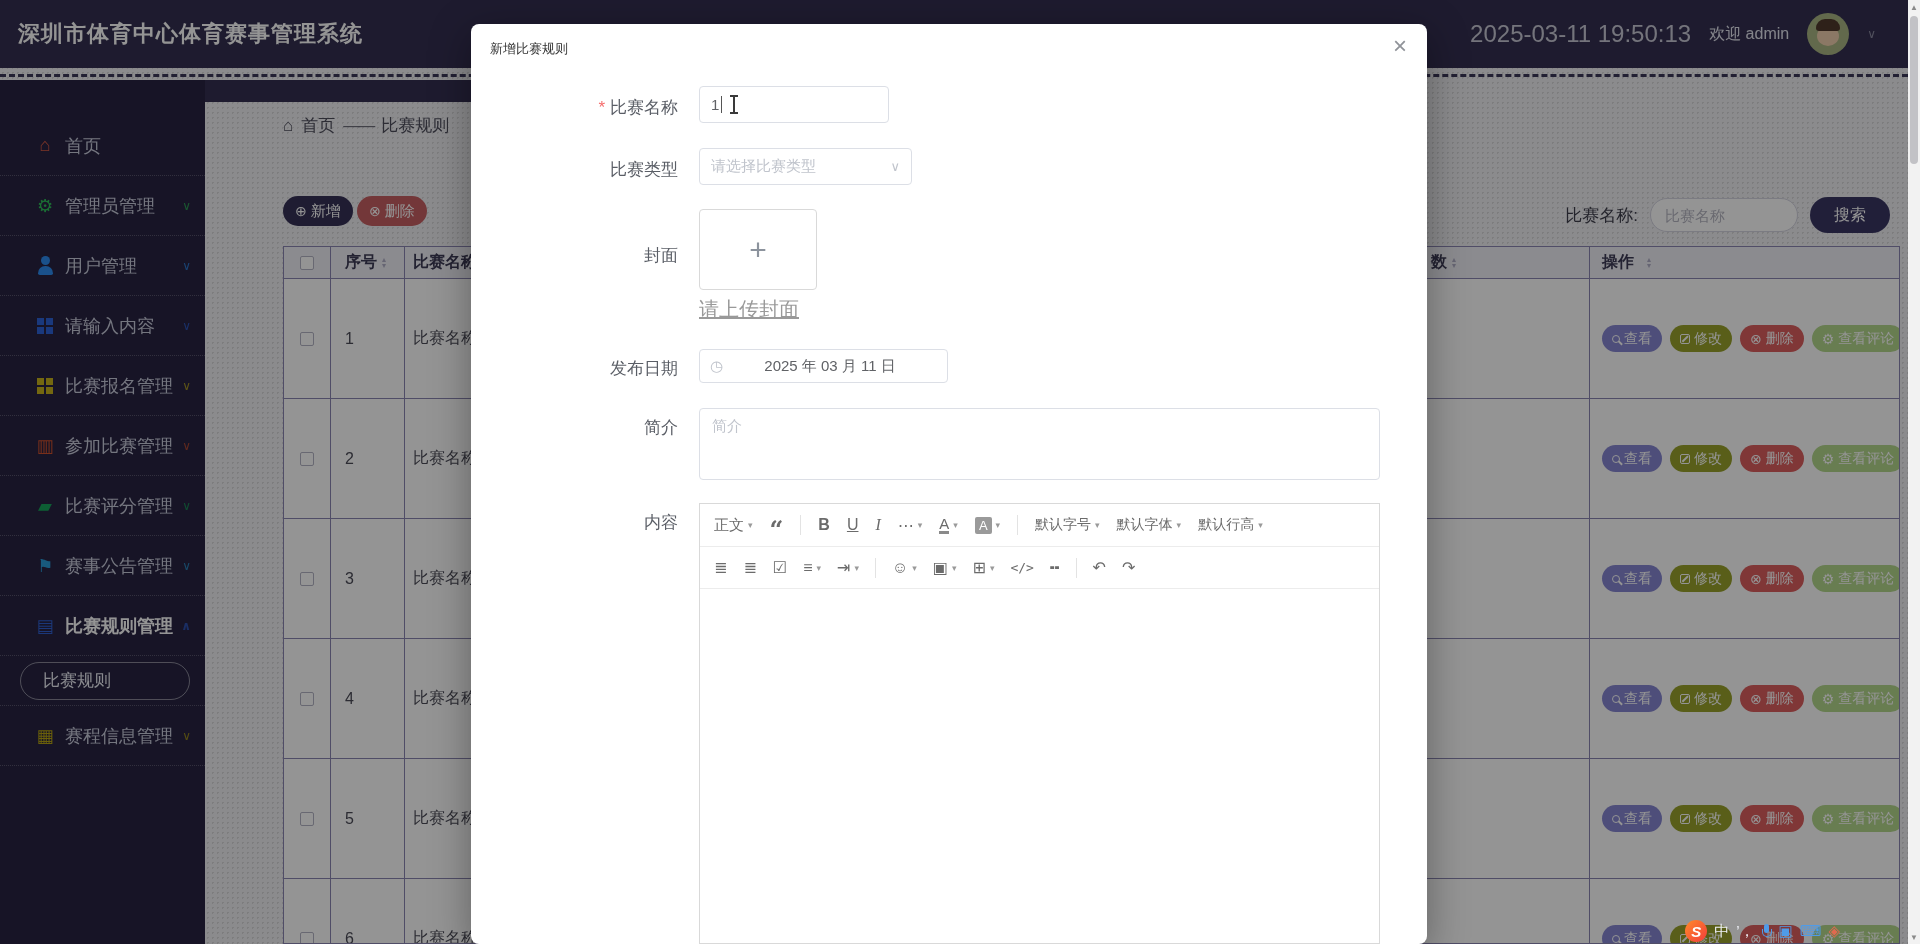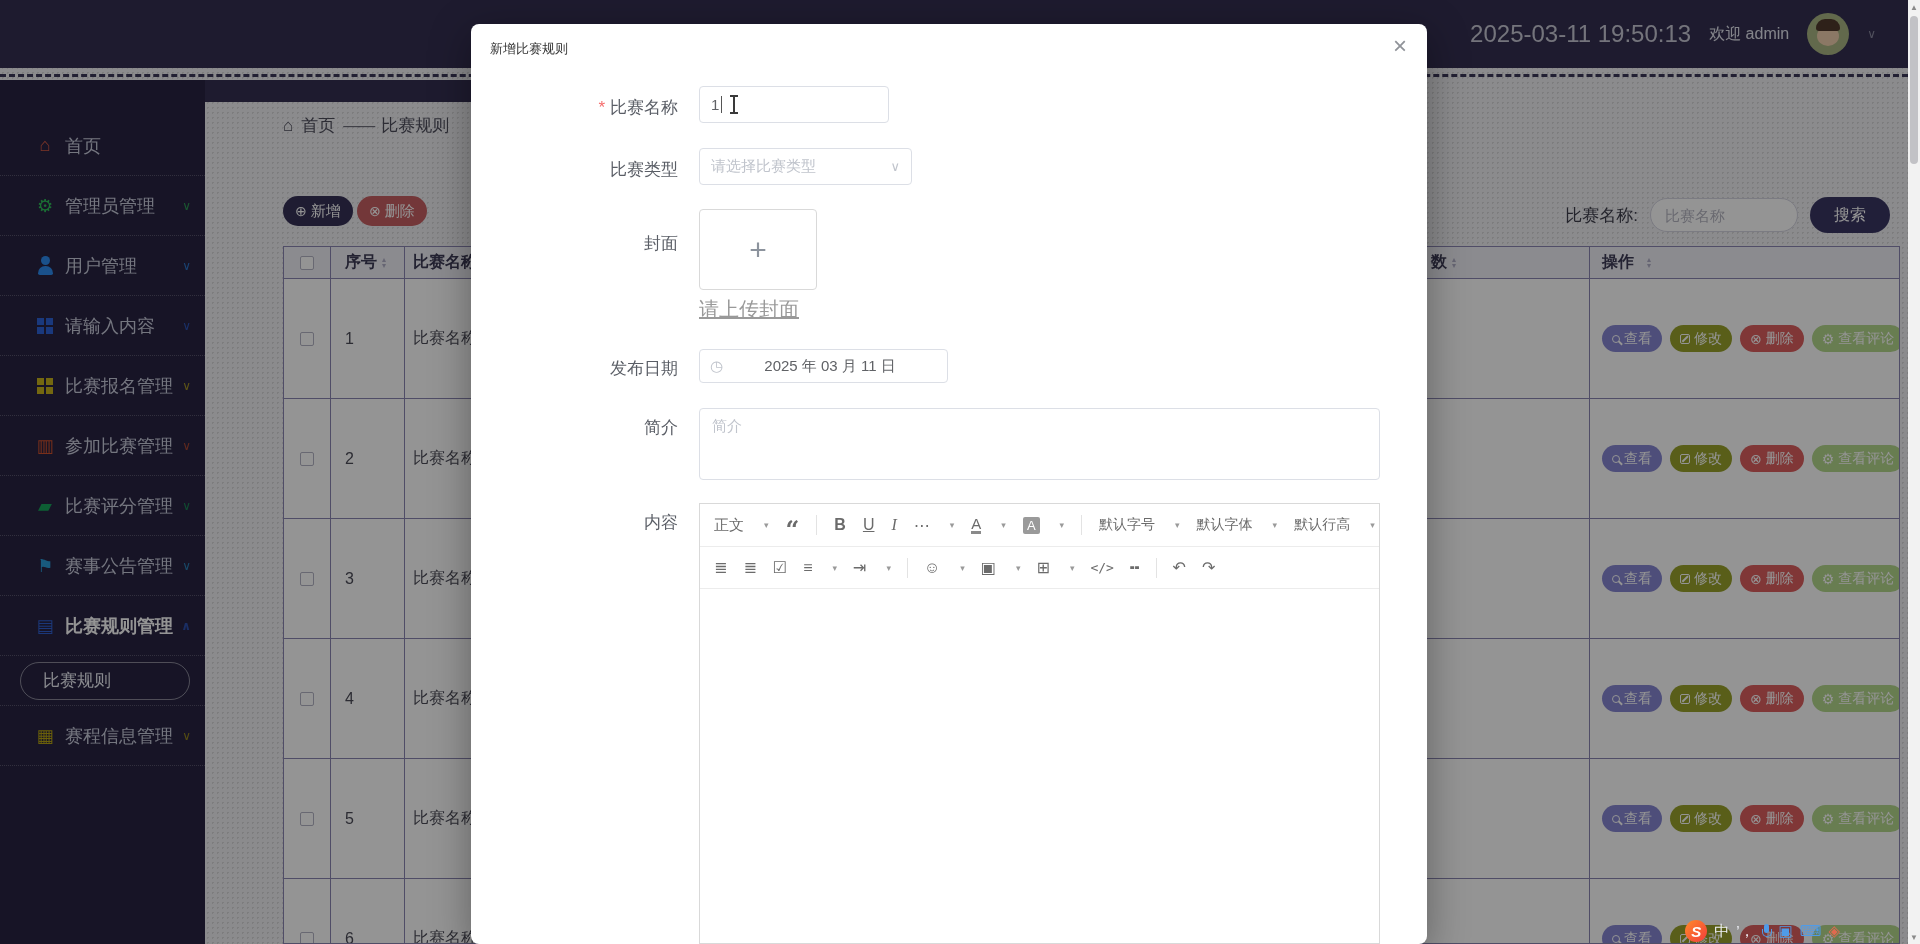--- a/index.html
+++ b/index.html
@@ -101,21 +101,21 @@
     display:flex; align-items:center; justify-content:center; color:#8c939d; font-size:30px; font-weight:200; cursor:pointer; background:#fff; }
   .upload-hint { position:absolute; left:228px; top:272px; font-size:20px; color:#999;text-decoration:underline; }
   .m-date { top:325px; width:249px; height:34px; display:flex; align-items:center; padding:0 10px; cursor:pointer; }
   .date-ic { color:#c0c4cc; font-size:15px; }
   .date-text { flex:1; text-align:center; }
   .m-textarea { position:absolute; left:228px; top:384px; width:681px; height:72px; border:1px solid #dcdfe6; border-radius:4px;
     background:#fff; padding:8px 12px; font-size:15px; color:#c0c4cc; }
   .editor { position:absolute; left:228px; top:479px; width:681px; height:441px; border:1px solid #d9d9d9; background:#fff; }
   .tbar { display:flex; align-items:center; height:43px; padding:0 6px 0 14px; gap:17px; border-bottom:1px solid #ececec; color:#6b6b6b; }
   .tbar2 { height:42px; gap:16px; }
-  .titem { display:inline-flex; align-items:center; gap:20px; font-size:15px; cursor:pointer; white-space:nowrap;text-align:center; }
+  .titem { display:inline-flex; align-items:center; gap:4px; font-size:15px; cursor:pointer; white-space:nowrap;text-align:center; }
   .titem.small-text { font-size:14px; }
   .tcaret { font-size:9px; color:#9a9a9a; }
   .tsep { width:1px; height:20px; background:#e3e3e3; flex:none; }
   .tb-b { font-weight:bold; font-size:16px; }
   .tb-u { text-decoration:underline; font-size:16px; }
   .tb-i { font-style:italic; font-family:"Liberation Serif","DejaVu Serif",serif; font-size:16px; }
   .tb-quote { font-family:"DejaVu Serif","Liberation Serif",serif; font-size:24px; font-weight:bold; line-height:10px; margin-top:10px; }
   .tb-afc { border-bottom:3px solid #8a8a8a; font-size:15px; line-height:15px; }
   .tb-abg { background:#9a9a9a; color:#fff; font-size:13px; padding:1px 4px; border-radius:2px; }
   .tb-code { font-family:"DejaVu Sans Mono","Liberation Mono",monospace; font-size:13px; }
@@ -135,20 +135,21 @@
   .sb-arrow { font-size:8px; color:#8a8a8a; height:14px; display:flex; align-items:center; cursor:pointer; }
   .sb-thumb { width:8px; height:148px; background:#c2c2c6; border-radius:4px; margin-top:2px; cursor:grab; }
   .sb-spacer { flex:1; }
 </style>
 </head>
 <body>
 
 <div class="screen">
 
   <header class="top-header">
+    <div class="app-title">深圳市体育中心体育赛事管理系统</div>
     <div class="header-right">
       <span class="clock">2025-03-11 19:50:13</span>
       <span class="welcome">欢迎 admin</span>
       <span class="avatar"></span>
       <span class="avatar-caret">∨</span>
     </div>
   </header>
 
   <div class="dashline"></div>
   <div class="curve"></div>
@@ -440,21 +441,21 @@
       <span class="caret-line"></span>
       <span class="ibeam"></span>
     </div>
 
     <div class="m-label" style="top:134px;">比赛类型</div>
     <div class="m-select">
       <span class="ph">请选择比赛类型</span>
       <span class="sel-caret">∨</span>
     </div>
 
-    <div class="m-label" style="top:208px;padding-left:16px;">封面</div>
+    <div class="m-label" style="top:220px;padding-left:16px;">封面</div>
     <div class="upload-box">
       <span>+</span>
     </div>
     <div class="upload-hint">请上传封面</div>
 
     <div class="m-label" style="top:333px;">发布日期</div>
     <div class="m-date">
       <span class="date-ic">◷</span>
       <span class="date-text">2025 年 03 月 11 日</span>
     </div>

